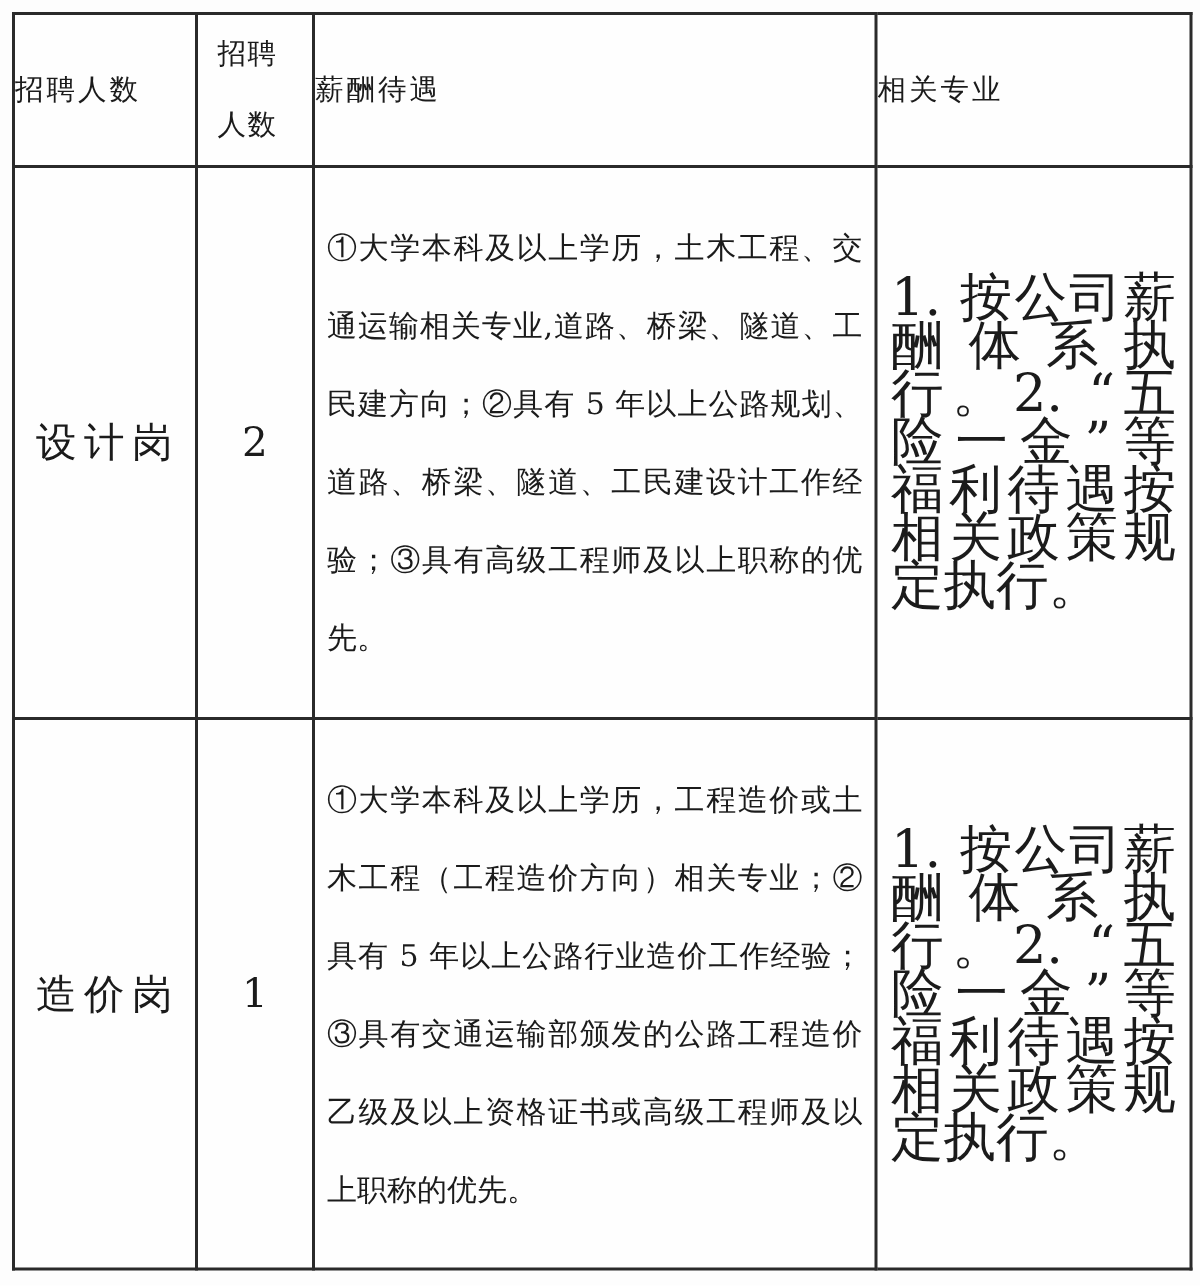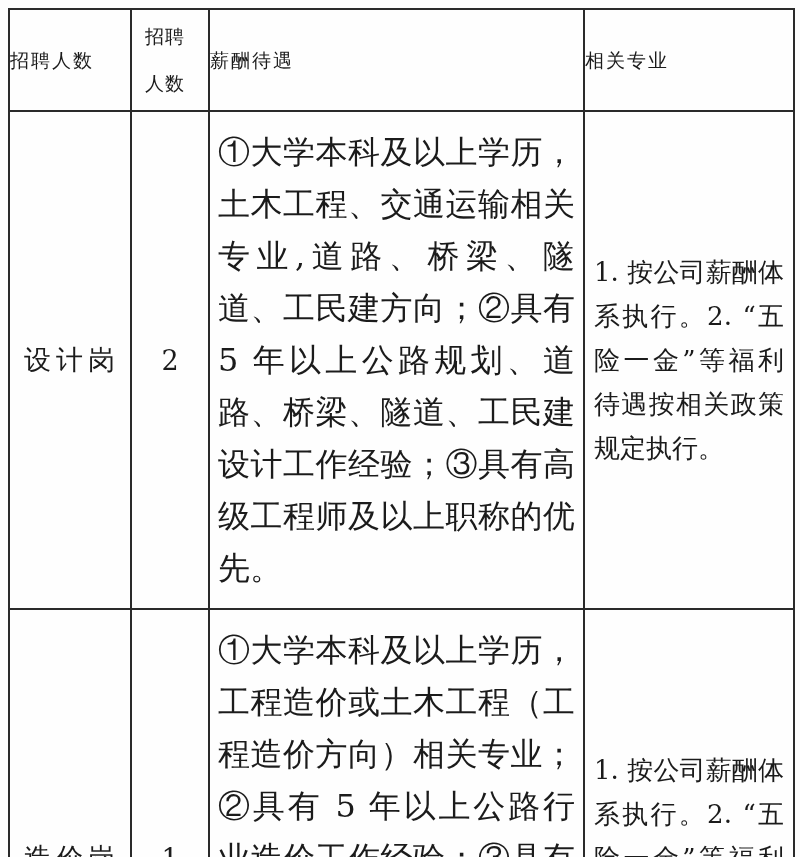--- a/index.html
+++ b/index.html
@@ -54,29 +54,29 @@
     text-align: center;
     letter-spacing: 5px;
     padding-left: 5px; 
     margin-left: 21px;
   }
   td.c-num {
     font-size: 27px;
     text-align: center;
   }
   td.c-req {
-    font-size: 32px;
+    font-size: 20px;
     line-height: 52px;
     text-align: justify;
     text-justify: inter-character;
-    padding: 14px 8px;
+    padding: 2px 8px;
   }
   td.c-comp {
-    font-size: 26px;
-    line-height: 44px;
+    font-size: 35px;
+    line-height: 32px;
     text-align: justify;
     text-justify: inter-character;
     padding: 2px 9px;
   }
 </style>
 </head>
 <body>
 
 <div class="doc">
   <table class="recruit">

